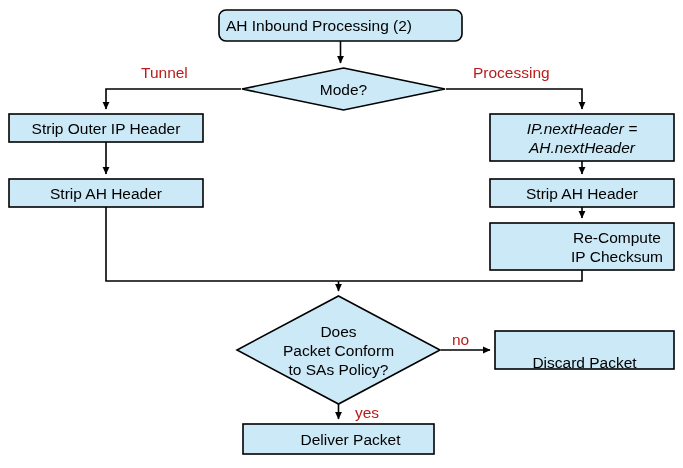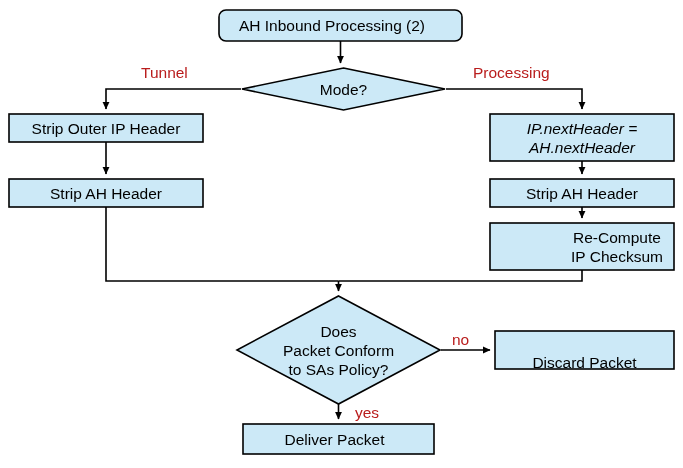--- a/index.html
+++ b/index.html
@@ -95,21 +95,21 @@
 
     <rect x="490" y="223" width="184" height="47" fill="#cce9f7" stroke="#000000" stroke-width="1.6"></rect>
 
     <polygon points="338.5,296 440,350 338.5,404 237,350" fill="#cce9f7" stroke="#000000" stroke-width="1.6"></polygon>
 
     <rect x="495" y="331" width="179" height="38" fill="#cce9f7" stroke="#000000" stroke-width="1.6"></rect>
 
     <rect x="243" y="424" width="191" height="30" fill="#cce9f7" stroke="#000000" stroke-width="1.6"></rect>
   </svg>
 
-  <div class="node-label" style="left:219px; top:10px; width:200px; height:31px;padding-left:13px;">AH Inbound Processing (2)</div>
+  <div class="node-label" style="left:219px; top:10px; width:200px; height:31px;">AH Inbound Processing (2)</div>
 
   <div class="node-label" style="left:242px; top:68px; width:203px; height:42px;">Mode?</div>
 
   <div class="node-label" style="left:9px; top:114px; width:194px; height:28px;">Strip Outer IP Header</div>
 
   <div class="node-label" style="left:9px; top:179px; width:194px; height:28px;">Strip AH Header</div>
 
   <div class="node-label" style="left:490px; top:114px; width:184px; height:47px;font-style:italic;">IP.nextHeader =
 AH.nextHeader</div>
 
@@ -117,21 +117,21 @@
 
   <div class="node-label" style="left:490px; top:223px; width:184px; height:47px;padding-left:35px;">Re-Compute
 IP Checksum</div>
 
   <div class="node-label" style="left:237px; top:296px; width:203px; height:108px;">Does
 Packet Conform
 to SAs Policy?</div>
 
   <div class="node-label" style="left:495px; top:343px; width:179px; height:38px;">Discard Packet</div>
 
-  <div class="node-label" style="left:239px; top:424px; width:191px; height:30px;">Deliver Packet</div>
+  <div class="node-label" style="left:255px; top:424px; width:191px; height:30px;">Deliver Packet</div>
 
   <div class="edge-label" style="left:141px; top:64px;">Tunnel</div>
 
   <div class="edge-label" style="left:473px; top:64px;">Processing</div>
 
   <div class="edge-label" style="left:452px; top:331px;">no</div>
 
   <div class="edge-label" style="left:355px; top:404px;">yes</div>
 
 </div>

